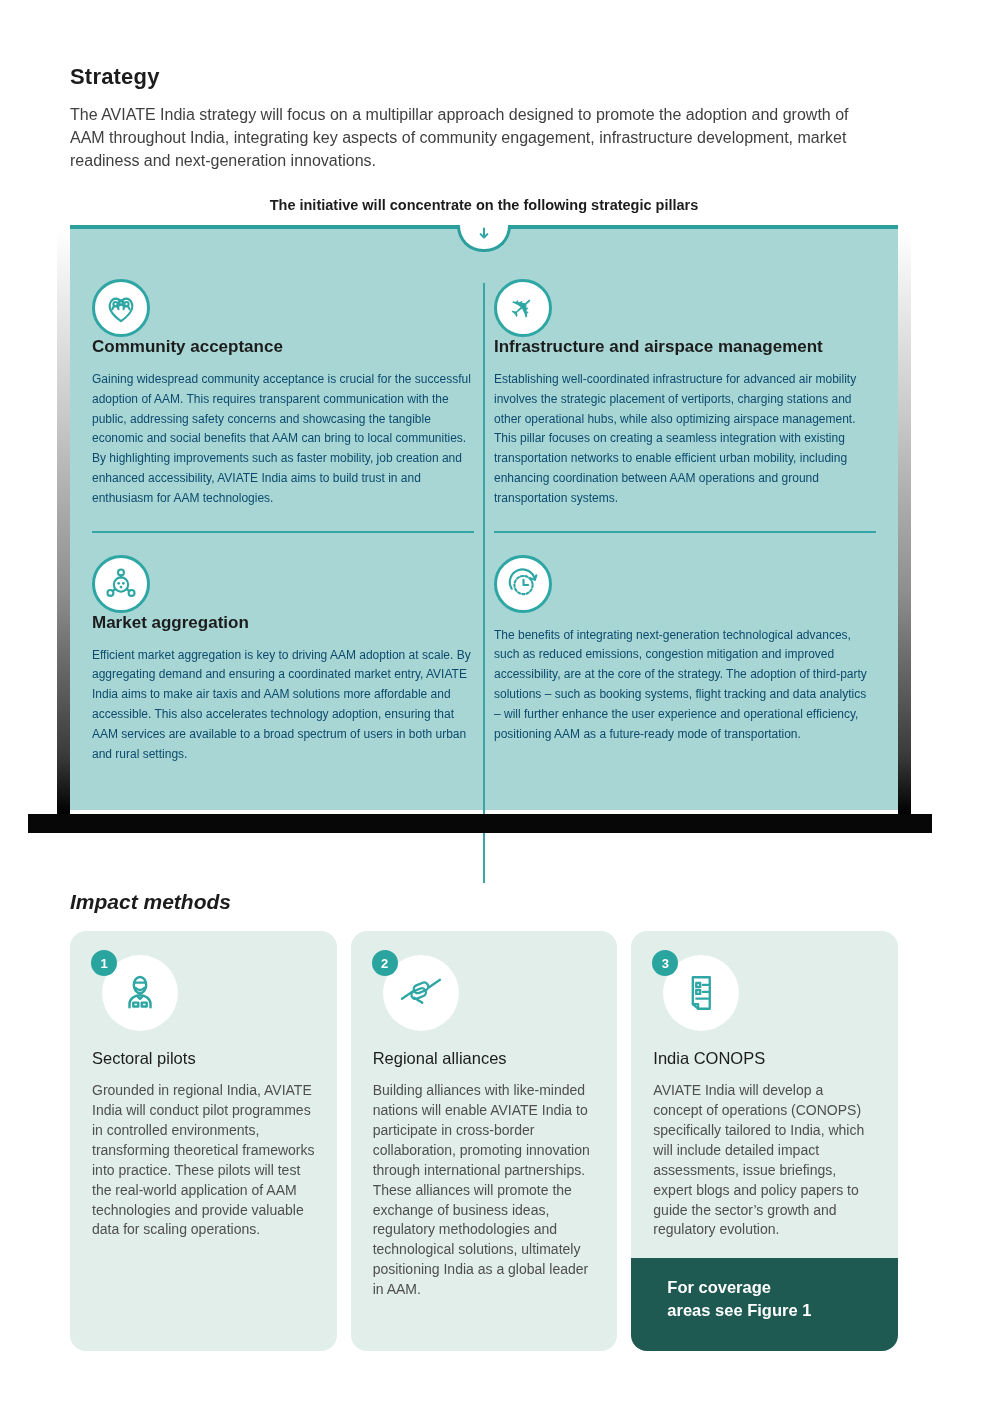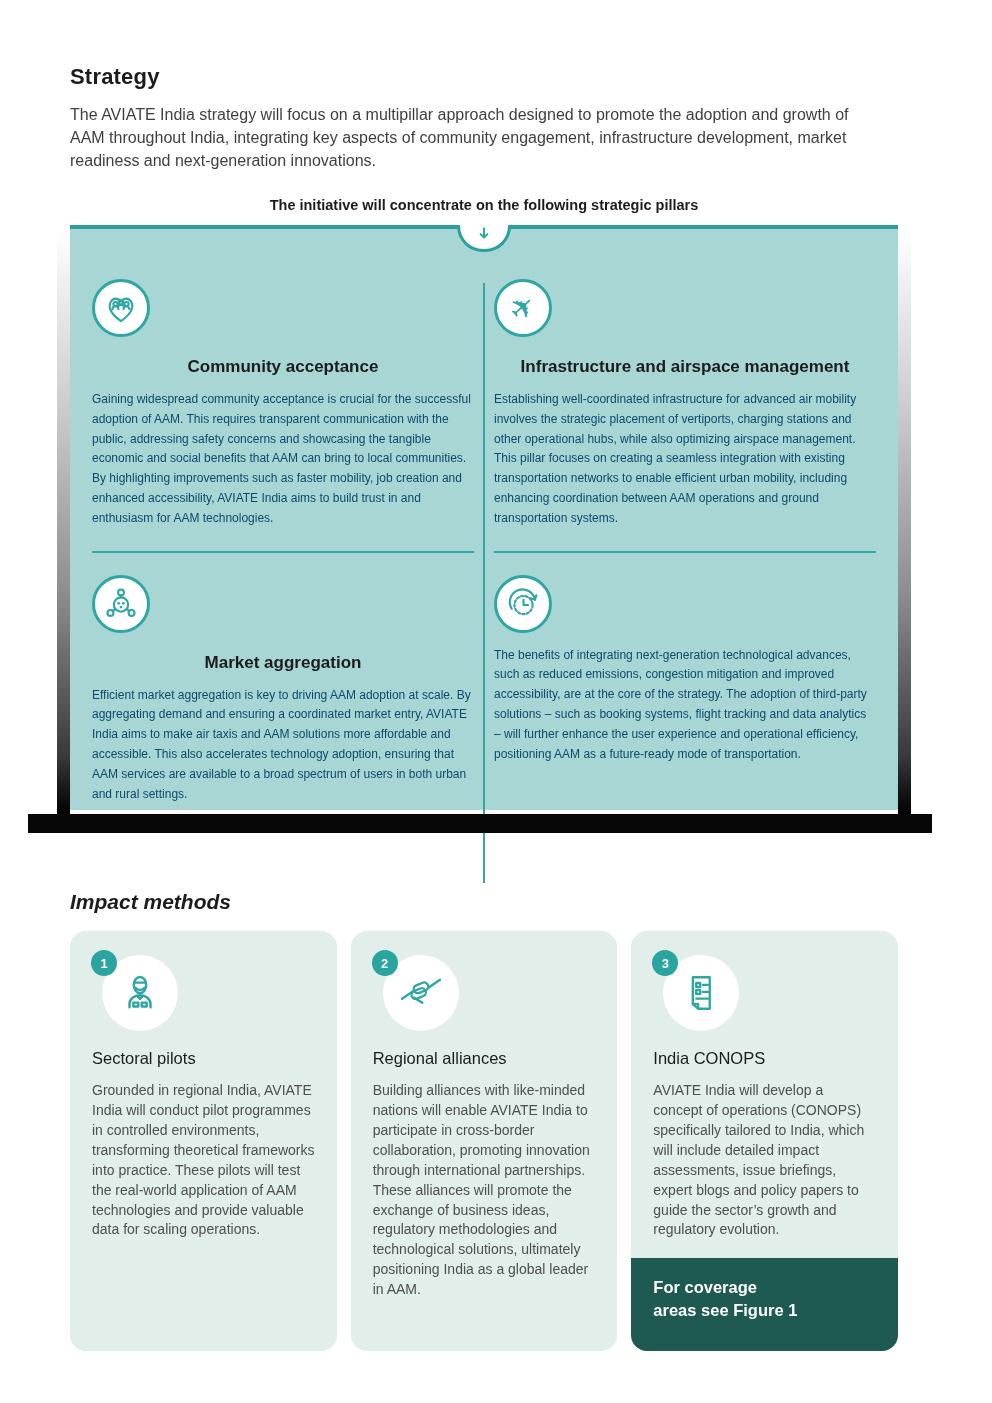--- a/index.html
+++ b/index.html
@@ -25,41 +25,41 @@
   .shadow-band { position: absolute; top: 585px; left: -42px; width: calc(100% + 76px); height: 19px;
            background: #070707; z-index: 5; }
   .v-divider { position: absolute; left: calc(50% - 1px); top: 54px; width: 2px; height: 600px;
            background: #3aa5a5; z-index: 1; }
 
   .pillars { position: relative; display: grid; grid-template-columns: 1fr 1fr; column-gap: 20px; padding: 0 22px; }
   .pillar { padding-top: 50px; }
   .pillar.row2 { margin-top: 22px; border-top: 2px solid #35a5a5; padding-top: 22px; }
   .pillar-circle { width: 58px; height: 58px; background: #fff; border: 3px solid #2ea6a4; border-radius: 50%;
            display: flex; align-items: center; justify-content: center; }
-  .pillar-title { margin-top: 20px; font-size: 17px; font-weight: 700; color: #1c1c1c; text-align: center; }
+  .pillar-title { font-size: 17px; font-weight: 700; color: #1c1c1c; }
   .pillar-body { margin-top: 13px; font-size: 12px; line-height: 19.8px; color: #0c4a6e; }
 
   .plane-glyph { font-size: 30px; color: #2ea6a4; transform: rotate(-42deg); line-height: 1; }
 
   
   .impact-title { margin: 80px 70px 0 70px; font-size: 21px; font-weight: 700; color: #1c1c1c; font-style: italic; }
   .cards { margin: 17px 0 0 70px; width: 828px; display: grid; grid-template-columns: repeat(3, 1fr);
            gap: 14px; align-items: stretch; }
   .card { background: #e1eeea; border-radius: 16px; min-height: 366px; display: flex; flex-direction: column; }
   .card-content { padding: 24px 22px 18px 22px; }
   .icon-wrap { position: relative; width: 76px; height: 76px; margin-left: 10px; }
   .icon-circle { width: 76px; height: 76px; background: #ffffff; border-radius: 50%;
            display: flex; align-items: center; justify-content: center; }
   .badge { position: absolute; top: -5px; left: -11px; width: 26px; height: 26px; border-radius: 50%;
            background: #2aa49f; color: #fff; font-size: 13px; font-weight: 700;
            display: flex; align-items: center; justify-content: center; }
   .card-title { margin-top: 18px; font-size: 16.5px; font-weight: 400; color: #1c1c1c; }
   .card-body { margin-top: 13px; font-size: 14px; line-height: 19.9px; color: #4f4f4f; }
   .card-callout { margin-top: auto; background: #1e5a52; color: #ffffff; font-size: 16.5px; font-weight: 700;
-           line-height: 1.4; padding: 18px 22px 28px 22px; border-radius: 0 0 16px 16px; white-space: pre-line; }
+           line-height: 1.4; padding: 18px 22px 28px 36px; border-radius: 0 0 16px 16px; white-space: pre-line; }
 
   svg.icon { stroke: #2ea6a4; fill: none; stroke-width: 2; stroke-linecap: round; stroke-linejoin: round; }
   svg.icon .fill { fill: #2ea6a4; stroke: none; }
 </style>
 </head>
 <body>
 
 <h1 class="page-title">Strategy</h1>
 <p class="intro">The AVIATE India strategy will focus on a multipillar approach designed to promote the adoption and growth of AAM throughout India, integrating key aspects of community engagement, infrastructure development, market readiness and next-generation innovations.</p>
 

